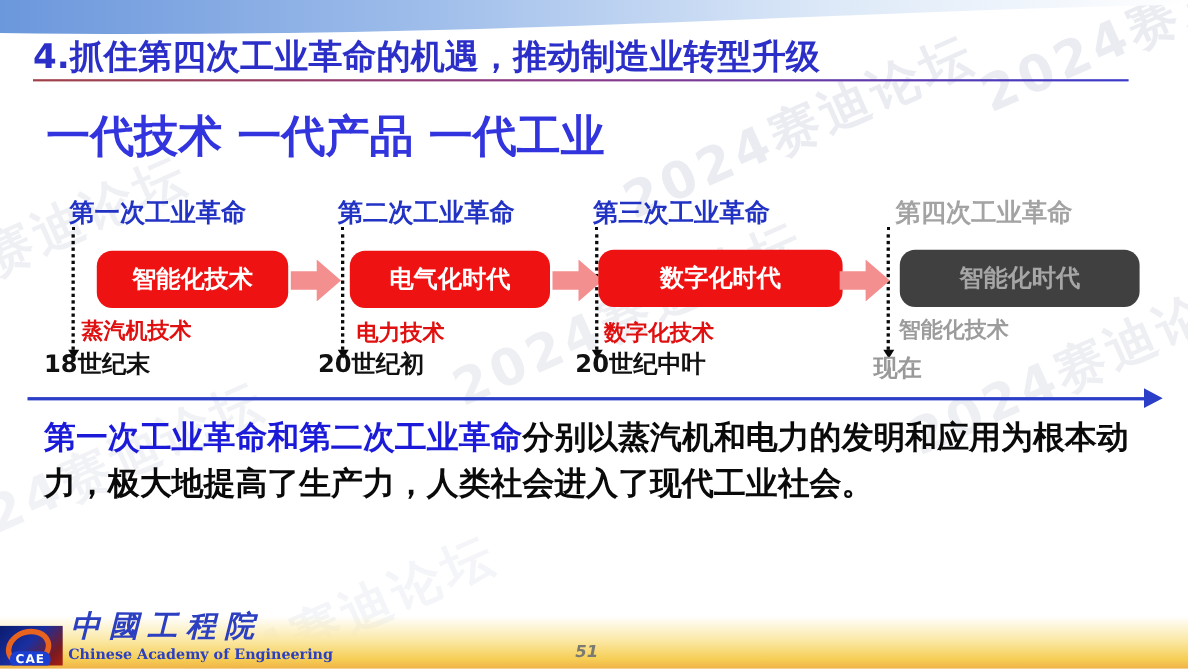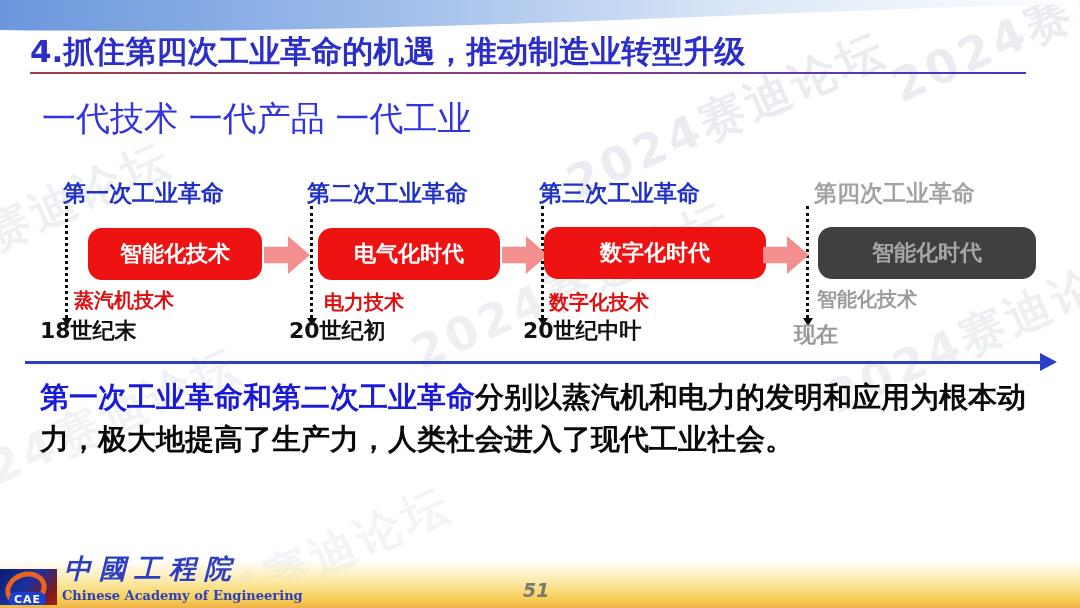--- a/index.html
+++ b/index.html
@@ -12,21 +12,21 @@
   .wm{position:absolute;font-size:46px;font-weight:700;color:#c9cfdd;opacity:.38;
       transform:rotate(-24deg);white-space:nowrap;letter-spacing:4px;}
 
   
   .top-swoosh{position:absolute;left:0;top:0;z-index:1;}
 
   
   .title{left:30px;top:31px;font-size:31px;font-weight:800;color:#2b2fc8;z-index:3;white-space:nowrap;}
   .title-rule{left:30px;top:72px;width:996px;height:2px;z-index:3;
       background:linear-gradient(to right,#a04048,#8a3a8a,#3a3aca);}
-  .subtitle{left:42px;top:96px;font-size:34px;font-weight:400;color:#3234de;z-index:3;white-space:nowrap;}
+  .subtitle{left:42px;top:96px;font-size:40px;font-weight:700;color:#3234de;z-index:3;white-space:nowrap;}
 
   
   .stage-name{font-size:23px;font-weight:800;color:#2233c4;z-index:3;white-space:nowrap;}
   .stage-name.future{color:#a3a3a3;}
   .dashline{width:0;height:112px;border-left:3px dotted #0a0a0a;z-index:2;}
   .dashhead{width:0;height:0;border-left:5px solid transparent;border-right:5px solid transparent;
       border-top:8px solid #0a0a0a;z-index:2;}
   .era-box{height:52px;background:#ee1212;border-radius:14px;display:flex;align-items:center;
       justify-content:center;color:#ffffff;font-size:22px;font-weight:800;z-index:3;}
   .era-box.future{background:#404040;color:#a6a6a6;}
@@ -68,21 +68,21 @@
   .logo{left:0;bottom:3px;width:57px;height:36px;z-index:4;overflow:hidden;
       background:linear-gradient(135deg,#0a1c6e 0%,#1b2fa0 45%,#7a1a20 80%,#aa1e10 100%);}
   .logo-ring{position:absolute;left:5px;top:3px;width:42px;height:34px;border-radius:50%;
       border:5px solid #e8641e;transform:rotate(-18deg);box-sizing:border-box;}
   .logo-cae{position:absolute;left:9px;top:23px;background:#1b3fd0;color:#ffffff;font-size:11px;
       font-weight:800;padding:1px 5px;border-radius:7px;letter-spacing:1px;}
   .org-zh{left:64px;bottom:21px;font-size:27px;font-weight:700;font-style:italic;color:#2b3fc0;
       font-family:"DejaVu Serif","Liberation Serif",serif;letter-spacing:8px;z-index:4;white-space:nowrap;}
   .org-en{left:62px;bottom:5px;font-size:13px;font-weight:700;color:#2b3fc0;
       font-family:"DejaVu Serif","Liberation Serif",serif;z-index:4;white-space:nowrap;}
-  .page-num{left:523px;bottom:7px;font-size:19px;font-style:italic;font-weight:600;color:#7a7a70;z-index:4;}
+  .page-num{left:523px;bottom:7px;font-size:15px;font-style:italic;font-weight:600;color:#7a7a70;z-index:4;}
 </style>
 </head>
 <body>
 
 <div class="wm-layer">
   <span class="wm" style="left:880px;top:-12px;">2024赛迪论坛</span>
   <span class="wm" style="left:555px;top:85px;">2024赛迪论坛</span>
   <span class="wm" style="left:-160px;top:195px;opacity:.3;">2024赛迪论坛</span>
   <span class="wm" style="left:400px;top:255px;opacity:.32;">2024赛迪论坛</span>
   <span class="wm" style="left:815px;top:300px;opacity:.32;">2024赛迪论坛</span>

